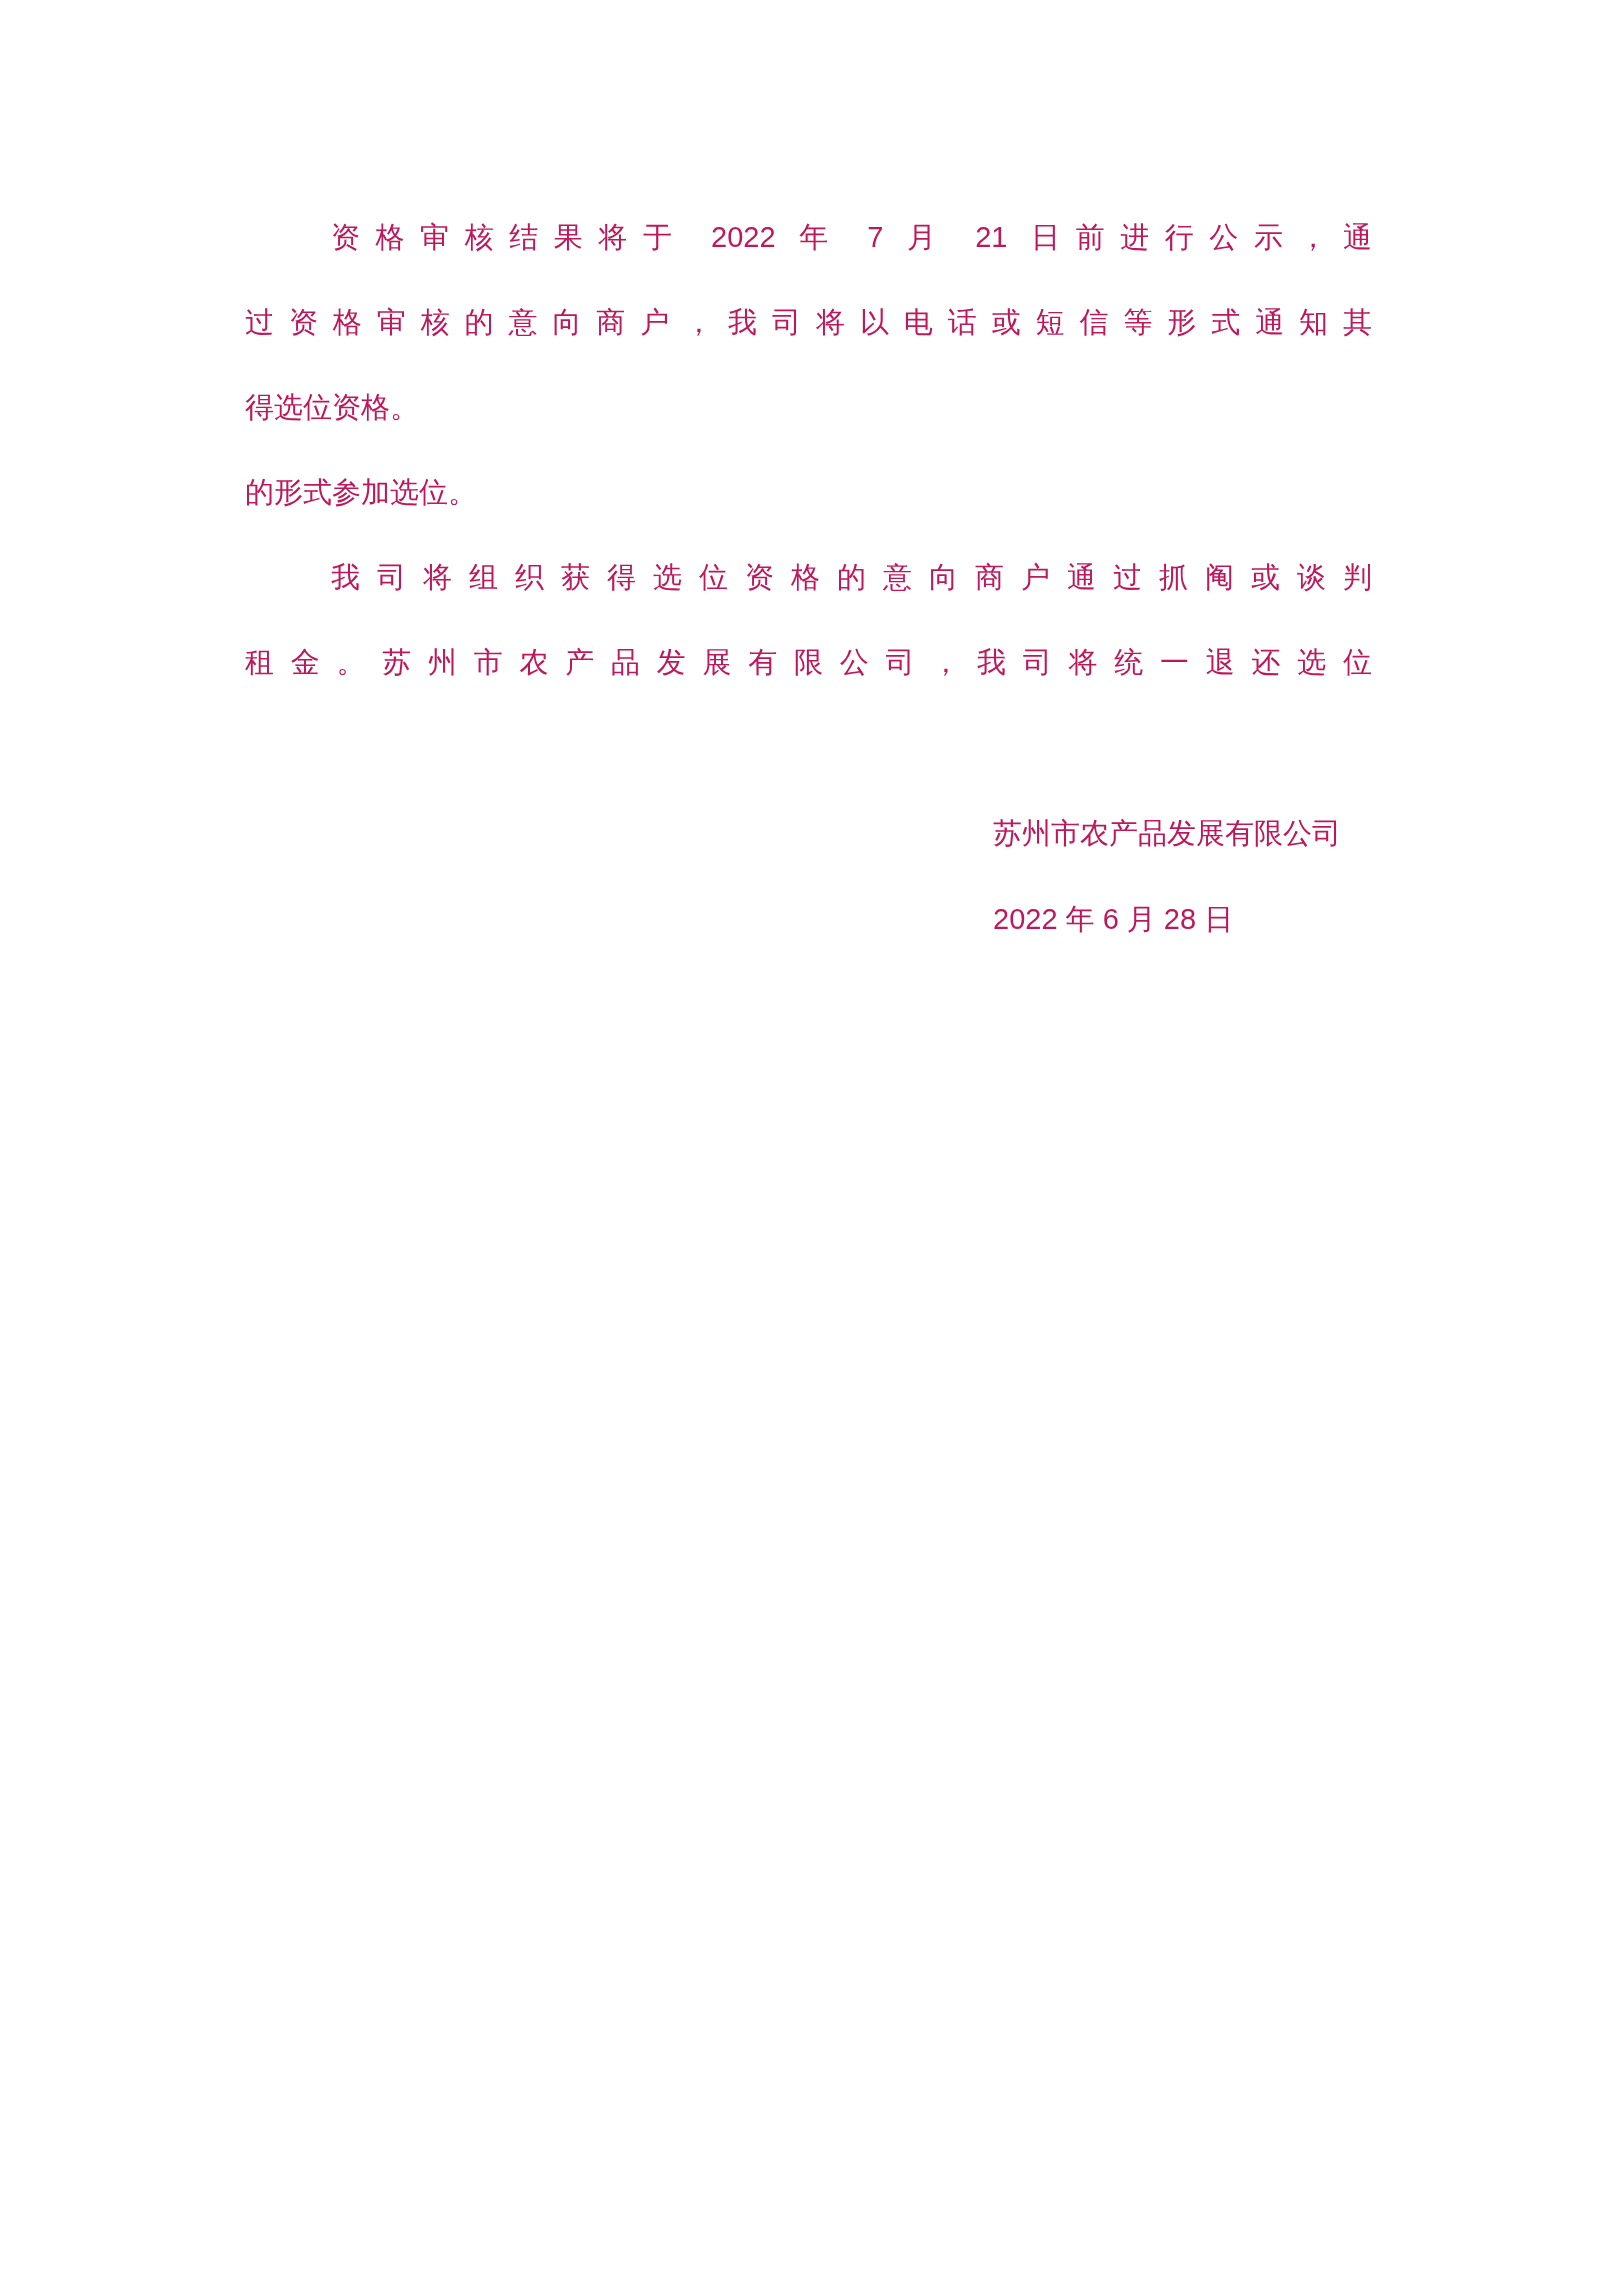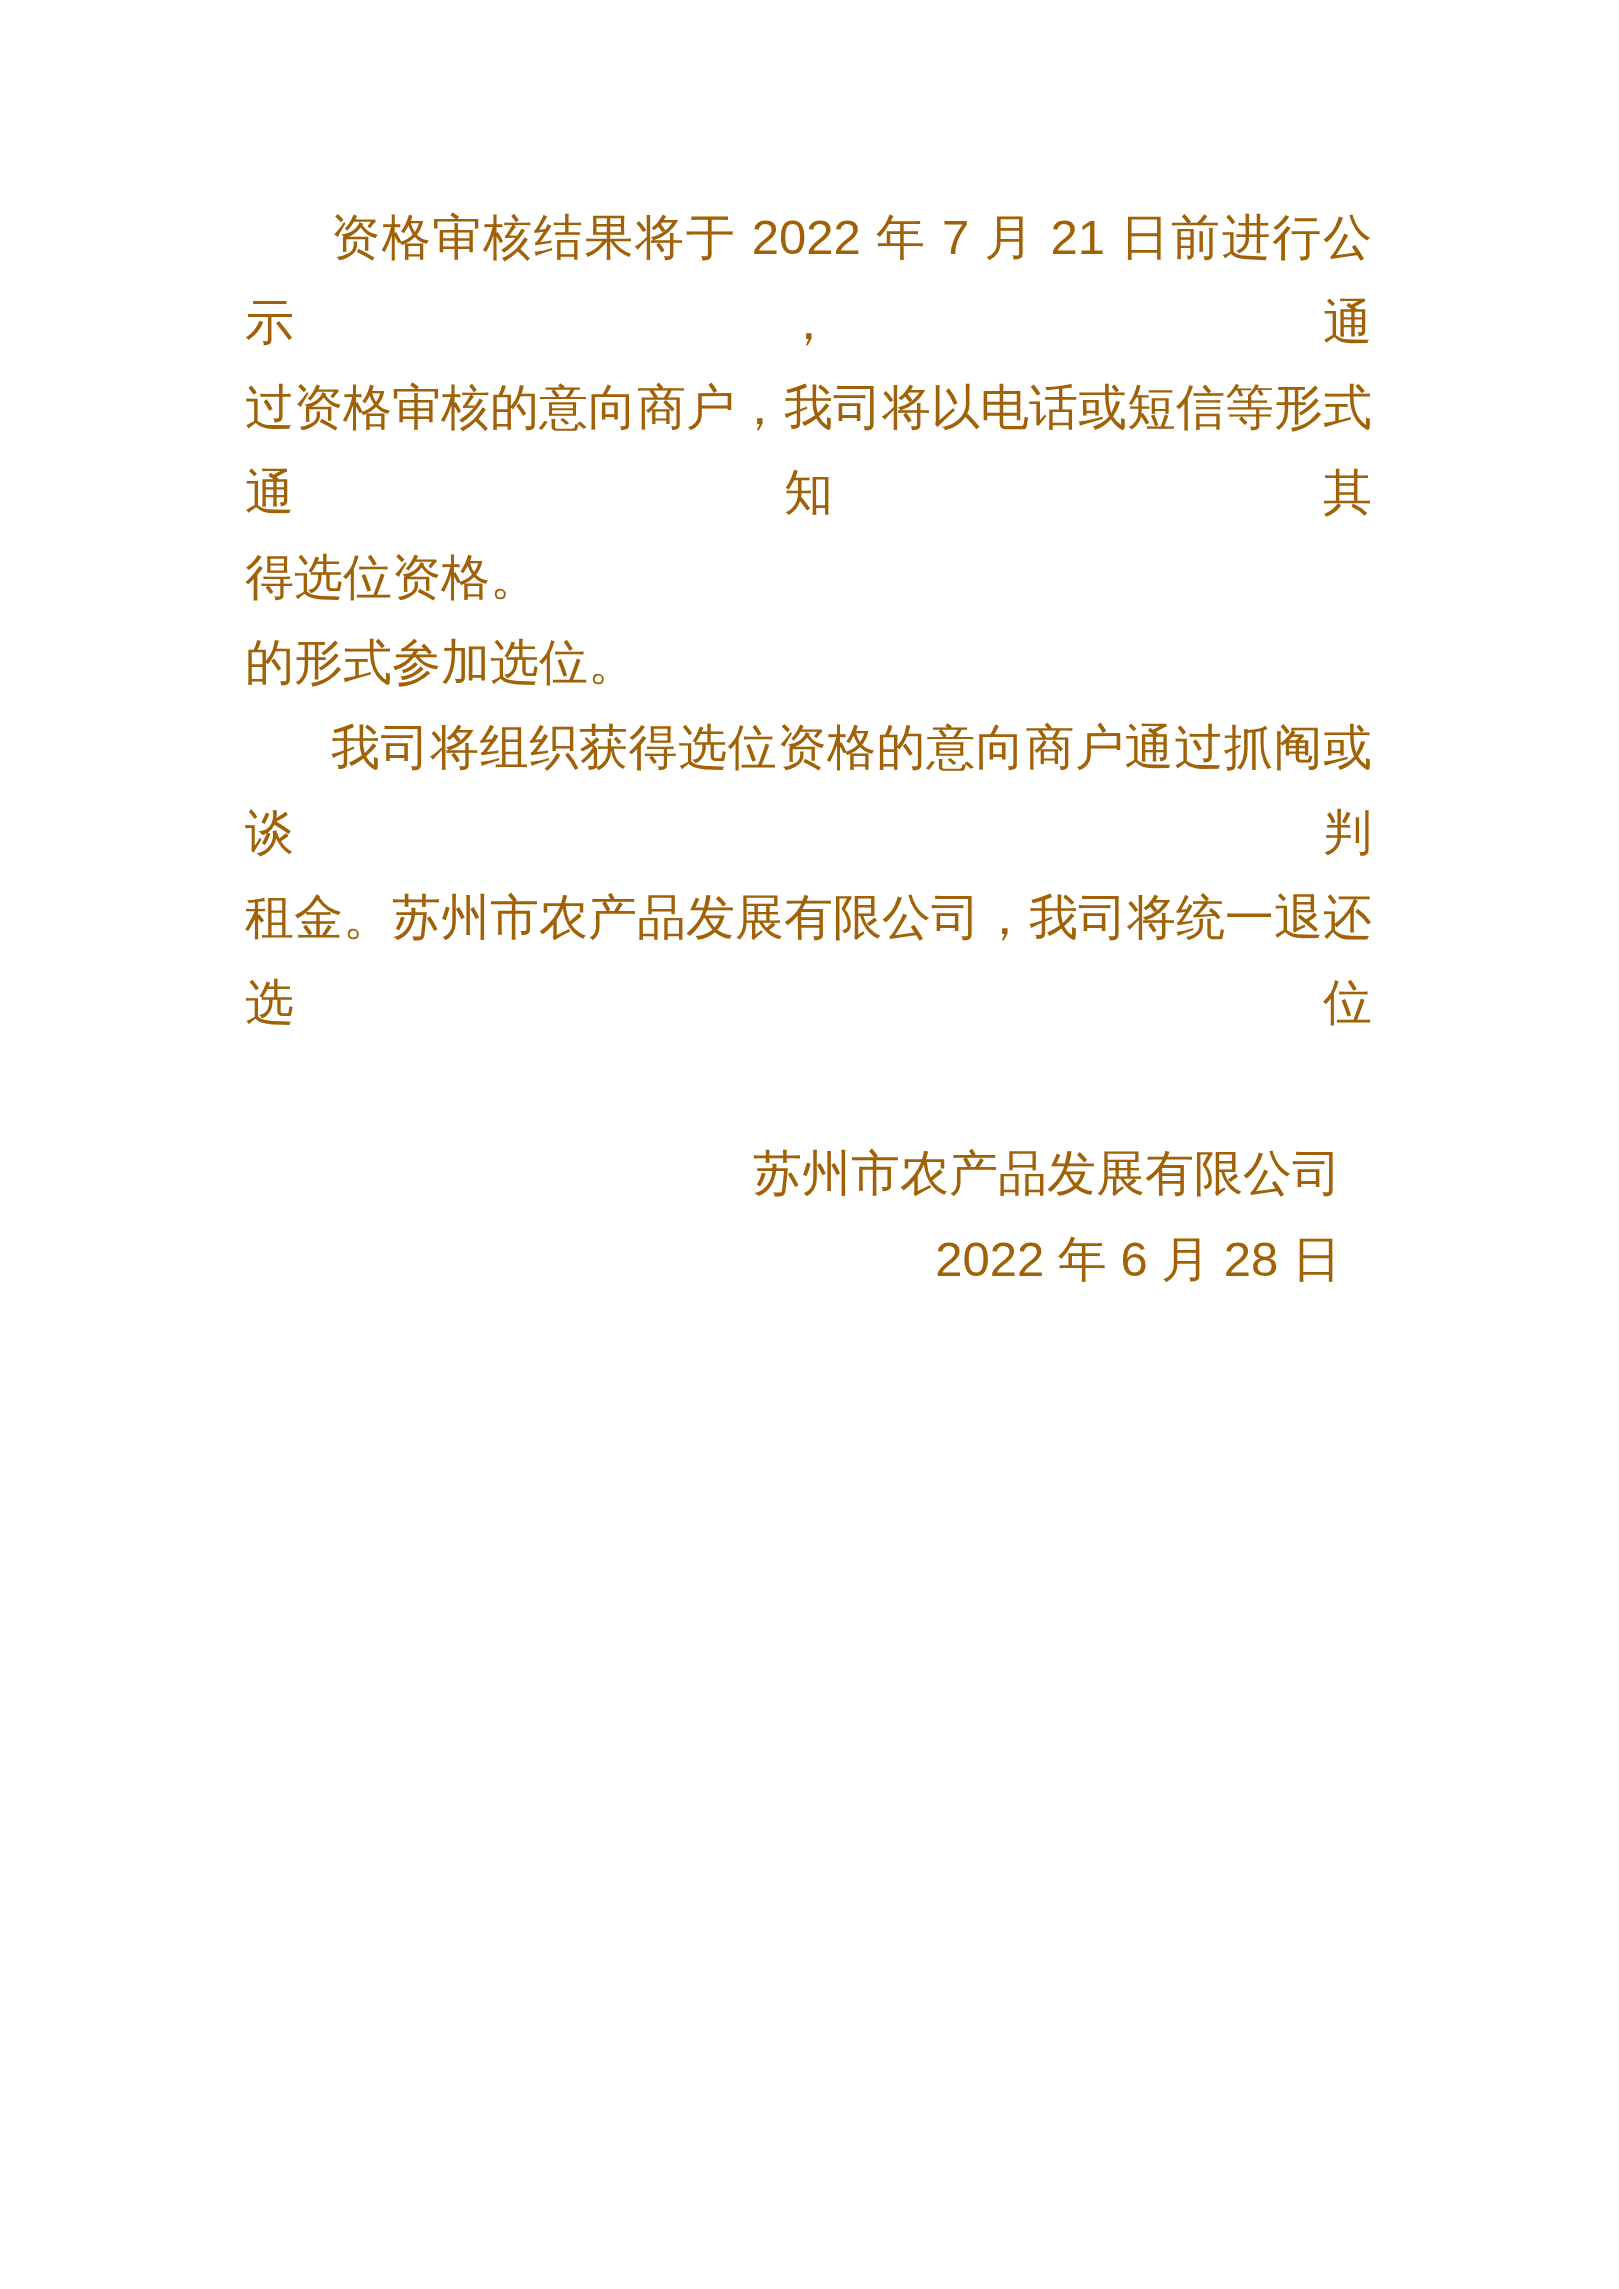--- a/index.html
+++ b/index.html
@@ -10,24 +10,24 @@
   body {
     width: 1619px;
     height: 2290px;
     position: relative;
   }
   .page {
     box-sizing: border-box;
     width: 1619px;
     height: 2137px;
     background: #ffffff;
-    color: #a16207;
+    color: #be185d;
     padding: 195px 247px 0 245px;
     font-family: "Liberation Sans", sans-serif;
-    font-size: 49px;
+    font-size: 29px;
     line-height: 85px;
     font-weight: 400;
   }
   .doc-line {
     margin: 0;
     padding: 0;
     text-align: justify;
     white-space: normal;
   }
   .doc-line.fill {
@@ -36,21 +36,21 @@
   .doc-line.indent {
     text-indent: 86px;
   }
   .blank-line {
     height: 85px;
   }
   .signature-block {
     width: fit-content;
     margin-left: auto;
     margin-right: 31px;
-    text-align: right;
+    text-align: left;
   }
   .signature-block p {
     margin: 0;
     padding: 0;
     line-height: 86px;
   }
 </style>
 </head>
 <body>
 

